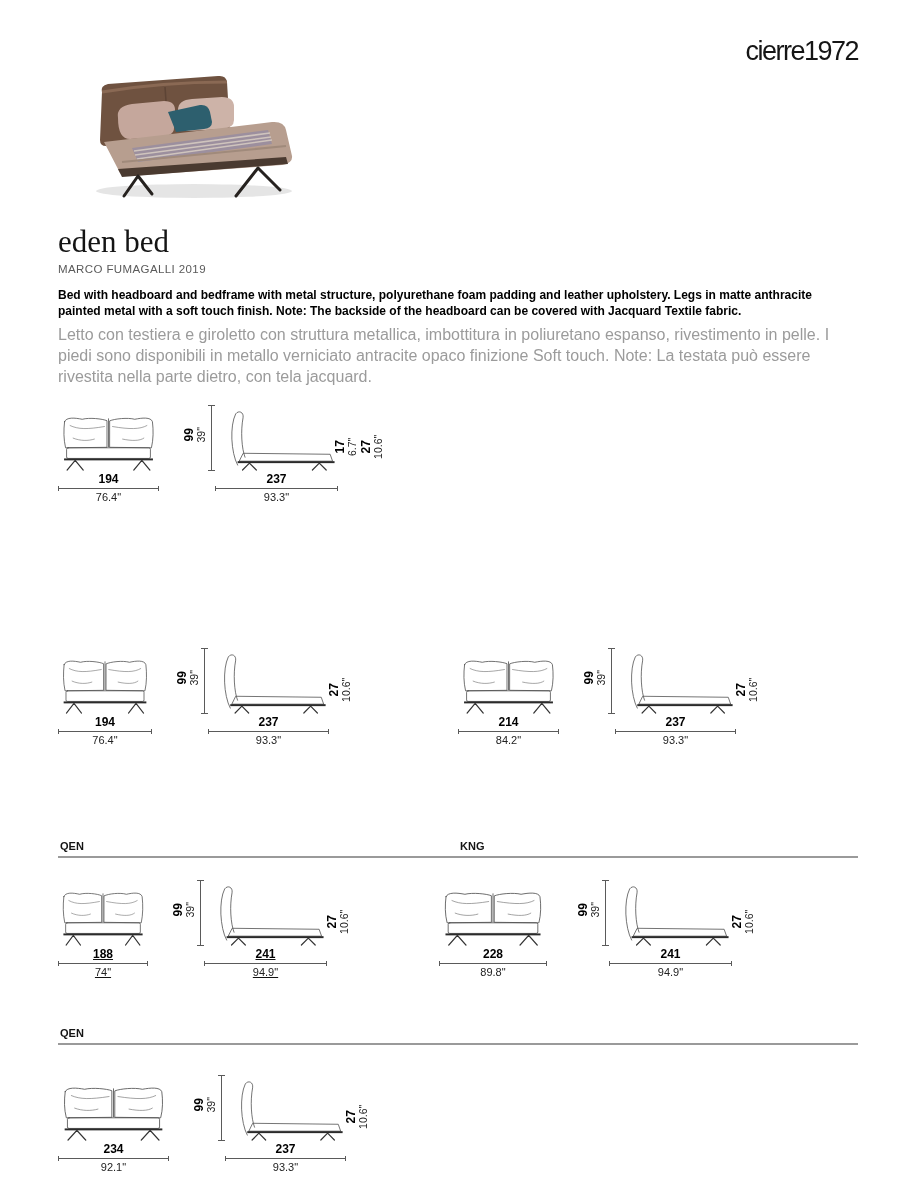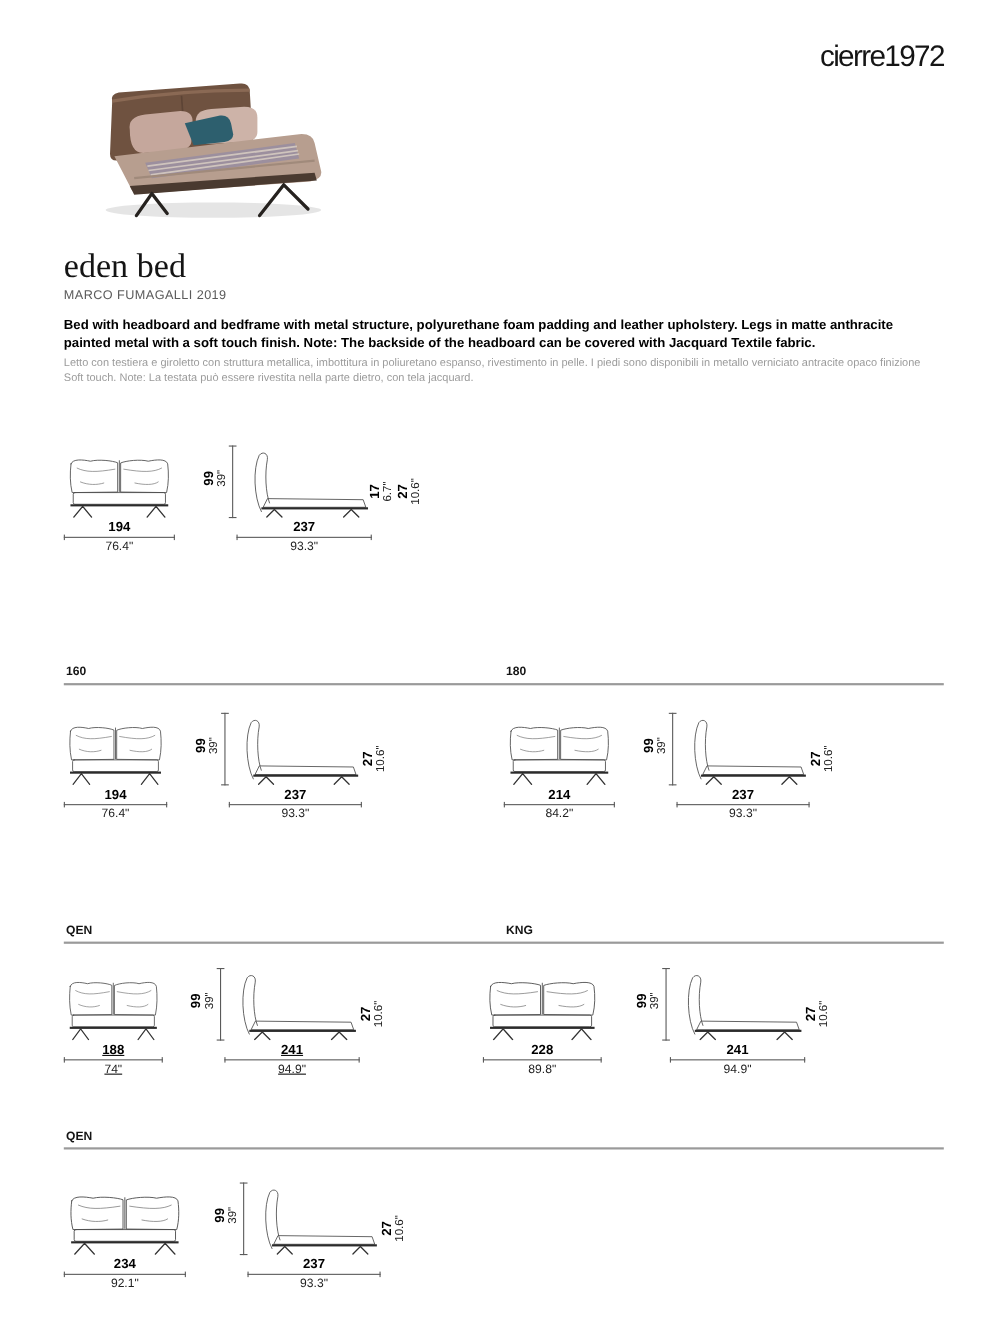--- a/index.html
+++ b/index.html
@@ -27,21 +27,21 @@
     font-size:11.5px; letter-spacing:0.4px; color:#5a5a5a;
   }
 
   
   .desc-en {
     position:absolute; left:58px; top:288px; width:792px;
     font-size:12px; font-weight:bold; color:#000; line-height:1.32;
   }
   .desc-it {
     position:absolute; left:58px; top:324px; width:792px;
-    font-size:10px; color:#9b9b9b; line-height:1.32;
+    font-size:16px; color:#9b9b9b; line-height:1.32;
   }
 
   
   .rowhead { position:absolute; left:58px; width:800px; height:22px; }
   .rh-label { position:absolute; top:0; font-size:11px; font-weight:bold; color:#141414; }
   .rowhead .rule { position:absolute; top:16px; left:0; right:0; border-top:2px solid #9a9a9a; }
 
   
   .figset { position:absolute; display:flex; align-items:flex-end; gap:26px; }
   .front-fig { display:flex; flex-direction:column; }
@@ -148,25 +148,20 @@
         </div>
       </div>
       <div class="hdim" style="margin-left:30px; width:123px;">
         <div class="cm">237</div>
         <div class="dline"></div>
         <div class="inch">93.3"</div>
       </div>
     </div>
   </div>
 
-  <div class="rowhead" style="top:605px;">
-    <span class="rh-label" style="left:2px;">160</span>
-    <span class="rh-label" style="left:402px;">180</span>
-    <div class="rule"></div>
-  </div>
 
   <div class="figset" style="left:58px; top:648px;">
     <div class="front-fig" style="width:94px;">
       <svg class="front-art" viewBox="0 0 200 120" preserveAspectRatio="none" style="width:94px;">
         <path class="ln" d="M13,18 C16,8 34,10 48,13 C62,9 88,12 97,16 L97,71 L15,72 C11,54 11,36 13,18 Z"></path>
         <path class="ln" d="M103,16 C112,12 138,9 152,13 C166,10 184,8 187,18 C189,36 189,54 185,72 L103,71 Z"></path>
         <path class="ln" d="M100,12 L100,70"></path>
         <path class="thin" d="M24,26 C40,34 58,34 92,28 M108,28 C142,34 162,34 176,26"></path>
         <path class="thin" d="M30,52 C44,58 60,58 72,54 M128,54 C146,58 162,58 170,52"></path>
         <rect class="ln" x="17" y="72" width="166" height="22" rx="3"></rect>

